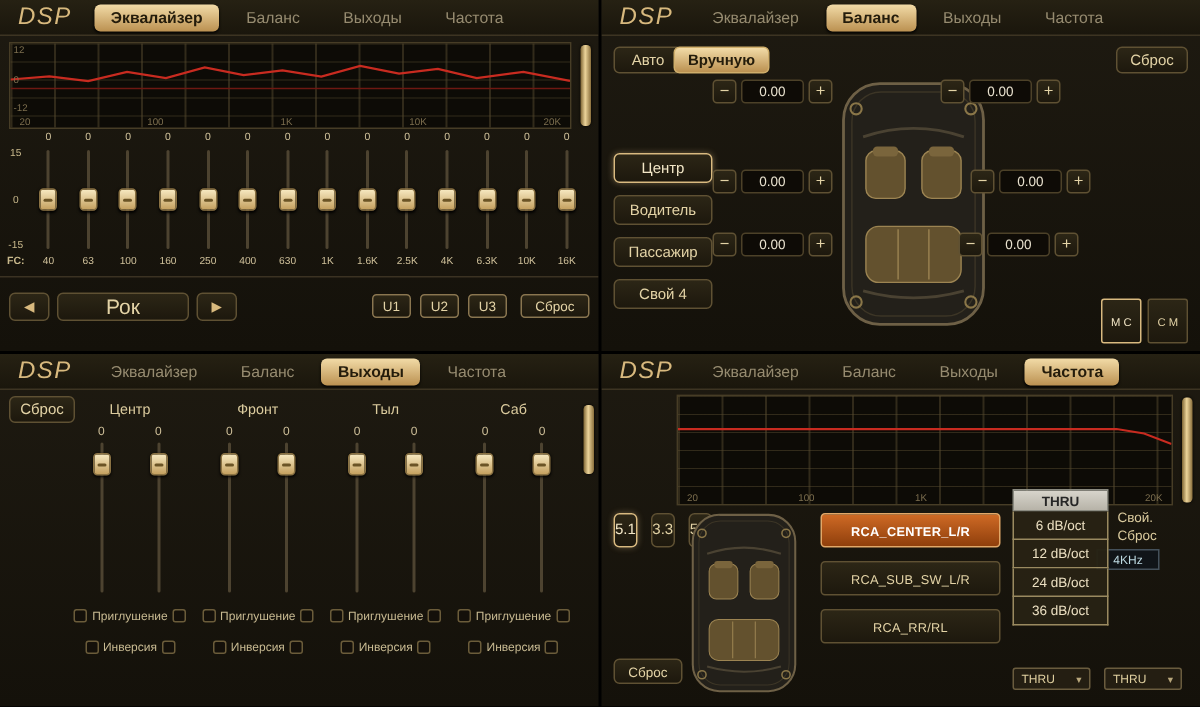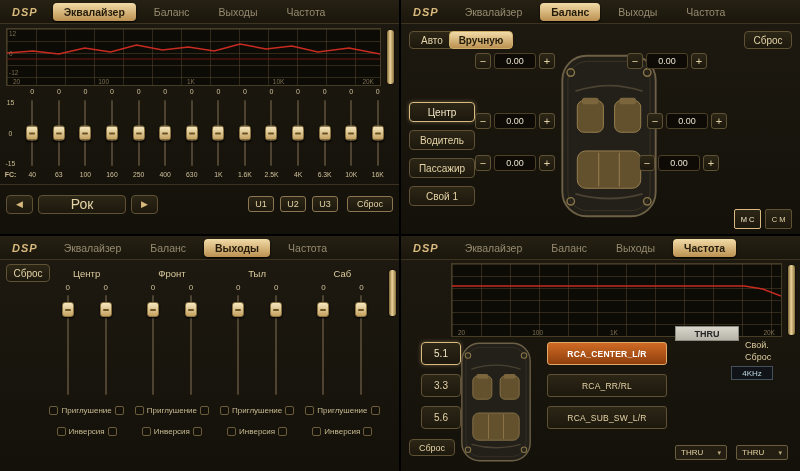--- a/index.html
+++ b/index.html
@@ -2,21 +2,21 @@
 <html><head>
 <meta charset="utf-8">
 <style>
   *{box-sizing:border-box;margin:0;padding:0}
   html,body{background:#000}
   .stage{width:800px;height:471px;display:grid;grid-template-columns:399px 399px;grid-template-rows:234px 235px;gap:2px;background:#000;font-family:"Liberation Sans",sans-serif;-webkit-font-smoothing:antialiased}
   .panel{position:relative;background:linear-gradient(#1e1a11,#14110a);overflow:hidden}
 
   
   .hdr{position:absolute;top:0;left:0;right:0;height:24px;display:flex;align-items:center;border-bottom:1px solid #3d3422;background:linear-gradient(#262113,#1a160c)}
-  .logo{font-size:11px;font-weight:bold;font-style:italic;color:#d8b97e;padding:0 8px 0 12px;letter-spacing:1px}
+  .logo{font-size:16px;font-weight:normal;font-style:italic;color:#d8b97e;padding:0 8px 0 12px;letter-spacing:1px}
   .tab{font-size:10.5px;color:#968b70;padding:3px 11px;margin-left:7px;border-radius:4px;white-space:nowrap;cursor:default}
   .tab.on{background:linear-gradient(#f2dba7,#bb9151);color:#241c0b;font-weight:bold;box-shadow:0 1px 2px #000}
 
   
   .btn{display:flex;align-items:center;justify-content:center;background:linear-gradient(#2c2616,#1d180d);border:1px solid #5f5133;border-radius:4px;color:#e3d3a6;font-size:10px;cursor:default;white-space:nowrap}
   .sbar{position:absolute;width:7px;border-radius:3px;background:linear-gradient(90deg,#7e6534,#ecd49a 45%,#8a6f3c);box-shadow:0 0 2px #000}
   .graph{position:absolute;background:#0d0b06;border:1px solid #473d26;background-image:linear-gradient(rgba(86,74,46,.5) 1px,transparent 1px),linear-gradient(90deg,rgba(86,74,46,.5) 1px,transparent 1px);background-size:100% 12px,29px 100%}
   .graph svg{position:absolute;inset:0;width:100%;height:100%}
   .gx{position:absolute;left:6px;right:6px;bottom:0;display:flex;justify-content:space-between;font-size:6.5px;color:#7d6f4f}
   .gy{position:absolute;left:2px;top:1px;bottom:9px;display:flex;flex-direction:column;justify-content:space-between;font-size:6.5px;color:#7d6f4f}
@@ -60,40 +60,40 @@
   .zone{height:20px;font-size:10px}
   .zone:first-child{border-color:#d9ba80;color:#f2e6c6;box-shadow:0 0 4px rgba(217,186,128,.4)}
   .p2-car{left:152px;top:50px;width:112px;height:172px}
   .bal-ctl{position:absolute;display:flex;align-items:center;gap:3px;height:17px}
   .bal-ctl .pm{width:16px;height:16px;font-size:11px;border-radius:3px}
   .bal-ctl .val{width:42px;height:16px;background:#0e0b06;border:1px solid #4c4128;border-radius:3px;color:#e9e2cf;font-size:9px;display:flex;align-items:center;justify-content:center}
   .bc0{left:74px;top:52px}.bc1{left:226px;top:52px}
   .bc2{left:74px;top:112px}.bc3{left:246px;top:112px}
   .bc4{left:74px;top:154px}.bc5{left:238px;top:154px}
   .mcm{position:absolute;right:8px;bottom:5px;display:flex;gap:4px}
-  .mcm .mini{width:27px;height:20px;font-size:7.5px;border-radius:2px}
+  .mcm .mini{width:27px;height:30px;font-size:7.5px;border-radius:2px}
   .mcm .mini.hot{border-color:#d9ba80;color:#f2e6c6}
 
   
   .p3-reset{position:absolute;left:6px;top:28px;width:44px;height:18px}
   .p3-sbar{right:3px;top:34px;height:46px}
   .out-groups{position:absolute;left:46px;right:16px;top:32px;bottom:4px;display:flex;gap:4px}
   .out-group{flex:1;display:flex;flex-direction:column;align-items:center}
   .og-label{font-size:9.5px;color:#dbcb9e;height:15px}
   .og-sliders{display:flex;gap:20px;height:114px}
   .og-ch{display:flex;flex-direction:column;align-items:center;width:18px}
   .og-ch .v{font-size:8px;color:#cfc09a;height:10px}
   .og-ch .vslider{width:100%;flex:1}
   .chkrow{display:flex;align-items:center;gap:3px;margin-top:9px;font-size:8px;color:#c8ba92;white-space:nowrap}
   .chkrow.second{margin-top:12px}
 
   
   .p4-graph{left:50px;right:18px;top:27px;height:74px}
   .p4-sbar{right:5px;top:29px;height:70px}
-  .modes{position:absolute;left:20px;top:106px;display:flex;flex-direction:column;gap:9px;width:40px}
+  .modes{position:absolute;left:8px;top:106px;display:flex;flex-direction:row;gap:9px;width:40px}
   .mode-btn{height:23px;font-size:10px}
   .mode-btn:first-child{border-color:#d9ba80;color:#f2e6c6;box-shadow:0 0 4px rgba(217,186,128,.4)}
   .p4-reset{position:absolute;left:8px;top:203px;width:46px;height:17px;font-size:9px}
   .p4-car{left:54px;top:104px;width:82px;height:124px}
   .rca-list{position:absolute;left:146px;top:106px;width:120px;display:flex;flex-direction:column;gap:9px}
   .rca-btn{height:23px;font-size:8.5px;letter-spacing:.2px;border-radius:3px}
   .rca-btn:first-child{background:linear-gradient(#cf6a25,#8f3f0c);border-color:#e2a868;color:#fff;font-weight:bold}
   .dropdown{position:absolute;left:274px;top:90px;width:64px;z-index:6}
   .dd-head{height:15px;background:linear-gradient(#d8d5cc,#b7b3a8);border:1px solid #8b8b81;color:#262626;font-size:9px;font-weight:bold;display:flex;align-items:center;justify-content:center}
   .dd-item{height:19px;background:rgba(40,34,20,.96);border:1px solid #9a8a60;border-top:none;color:#ece0c2;font-size:9px;display:flex;align-items:center;justify-content:center}
@@ -288,21 +288,21 @@
     </div>
 
     <div class="btn p2-auto">Авто</div>
     <div class="btn p2-manual">Вручную</div>
     <div class="btn p2-reset">Сброс</div>
 
     <div class="zones">
         <div class="btn zone">Центр</div>
         <div class="btn zone">Водитель</div>
         <div class="btn zone">Пассажир</div>
-        <div class="btn zone">Свой 1</div>
+        <div class="btn zone">Свой 4</div>
       </div>
 
     <div class="car p2-car">
       <svg viewBox="0 0 120 180">
         <rect x="10" y="4" width="100" height="172" rx="26" fill="#23201a" stroke="#6e6046" stroke-width="2"></rect>
         <rect x="16" y="10" width="88" height="160" rx="21" fill="none" stroke="#3c3526" stroke-width="1"></rect>
         <path d="M24 42 Q60 30 96 42" fill="none" stroke="#4a4232" stroke-width="2"></path>
         <path d="M24 152 Q60 162 96 152" fill="none" stroke="#4a4232" stroke-width="2"></path>
         <g fill="#63512e" stroke="#9c8452" stroke-width="1">
           <rect x="26" y="52" width="28" height="34" rx="7"></rect>
@@ -544,32 +544,38 @@
           <circle cx="19" cy="22" r="4"></circle>
             <circle cx="101" cy="22" r="4"></circle>
           <circle cx="19" cy="160" r="4"></circle>
             <circle cx="101" cy="160" r="4"></circle>
         </g>
       </svg>
     </div>
 
     <div class="rca-list">
         <div class="btn rca-btn">RCA_CENTER_L/R</div>
+        <div class="btn rca-btn">RCA_SUB_SW_L/R</div>
         <div class="btn rca-btn">RCA_RR/RL</div>
-        <div class="btn rca-btn">RCA_SUB_SW_L/R</div>
       </div>
 
     <div class="filter-lbl">
       <div>Свой.</div>
       <div>Сброс</div>
     </div>
     <div class="freq-val">4KHz</div>
 
     <div class="dropdown">
       <div class="dd-head">THRU</div>
+      <div class="dd-list">
+          <div class="dd-item">6 dB/oct</div>
+          <div class="dd-item">12 dB/oct</div>
+          <div class="dd-item">24 dB/oct</div>
+          <div class="dd-item">36 dB/oct</div>
+        </div>
     </div>
 
     <div class="thru-row">
         <div class="thru-sel">
         <span>THRU</span>
         <span class="caret">▾</span>
       </div>
         <div class="thru-sel">
         <span>THRU</span>
         <span class="caret">▾</span>

